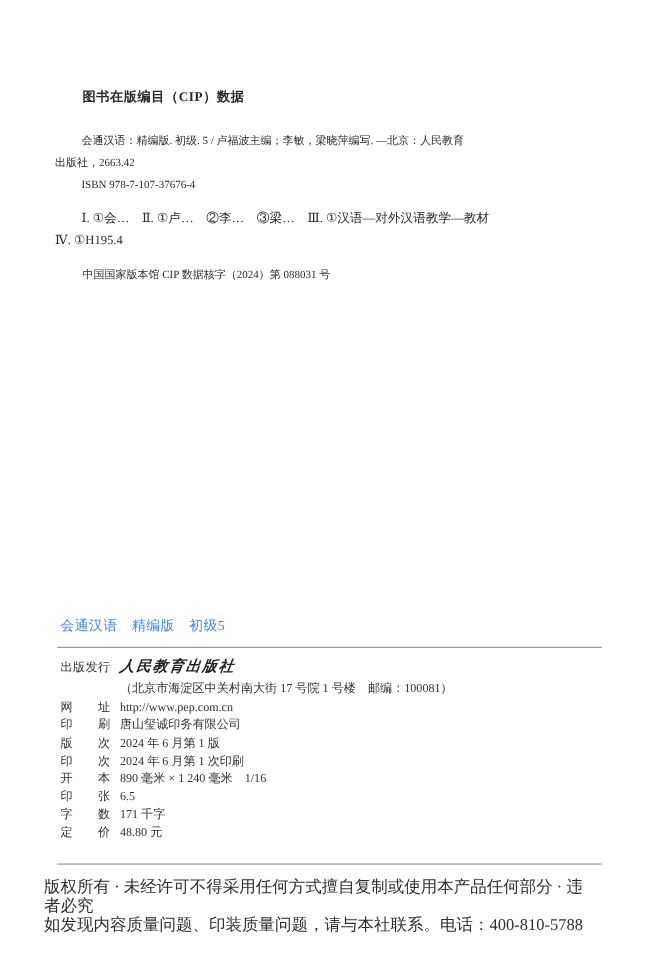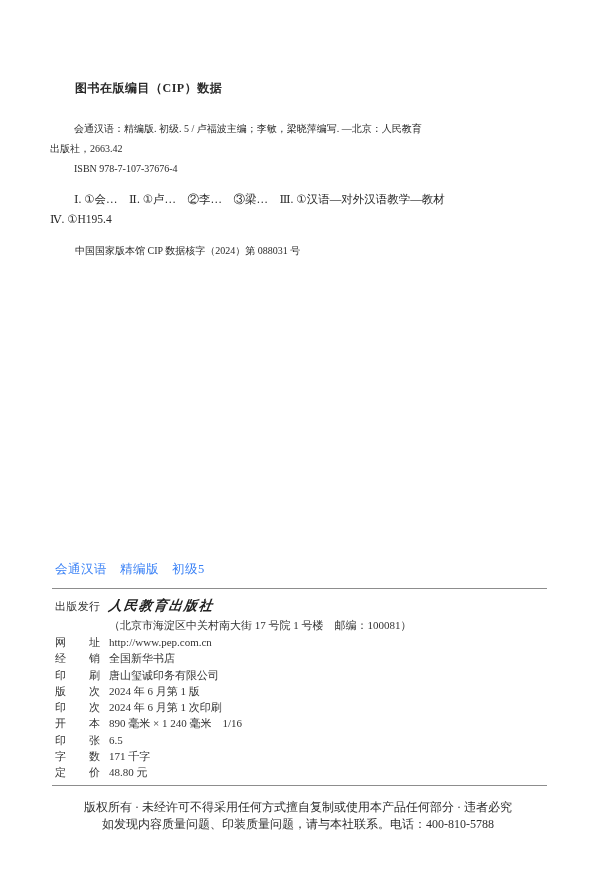--- a/index.html
+++ b/index.html
@@ -89,25 +89,24 @@
   }
   .publisher-address {
     margin-left: 54px;
     line-height: 18px;
     white-space: nowrap;
   }
 
   
   .copyright {
     position: absolute;
-    top: 799px; left: 48px; width: 500px;
-    font-size: 12px;
+    top: 799px; left: 40px; width: 500px;
+    font-size: 15px;
     line-height: 17px;
     color: #2e2e2e;
-    text-align: center;
   }
 </style>
 </head>
 <body>
 
 <div class="page">
 
   <div class="cip-header">图书在版编目（CIP）数据</div>
 
   <div class="cip-desc">
@@ -130,24 +129,20 @@
   <div class="info-table">
     <div class="info-row publisher-row">
       <span class="row-label">出版发行</span>
       <span class="row-value publisher-logo">人民教育出版社</span>
     </div>
     <div class="publisher-address">（北京市海淀区中关村南大街 17 号院 1 号楼　邮编：100081）</div>
 
     <div class="info-row">
       <span class="row-label">网址</span>
       <span class="row-value">http://www.pep.com.cn</span>
-    </div>
-    <div class="info-row">
-      <span class="row-label">经销</span>
-      <span class="row-value">全国新华书店</span>
     </div>
     <div class="info-row">
       <span class="row-label">印刷</span>
       <span class="row-value">唐山玺诚印务有限公司</span>
     </div>
     <div class="info-row">
       <span class="row-label">版次</span>
       <span class="row-value">2024 年 6 月第 1 版</span>
     </div>
     <div class="info-row">

